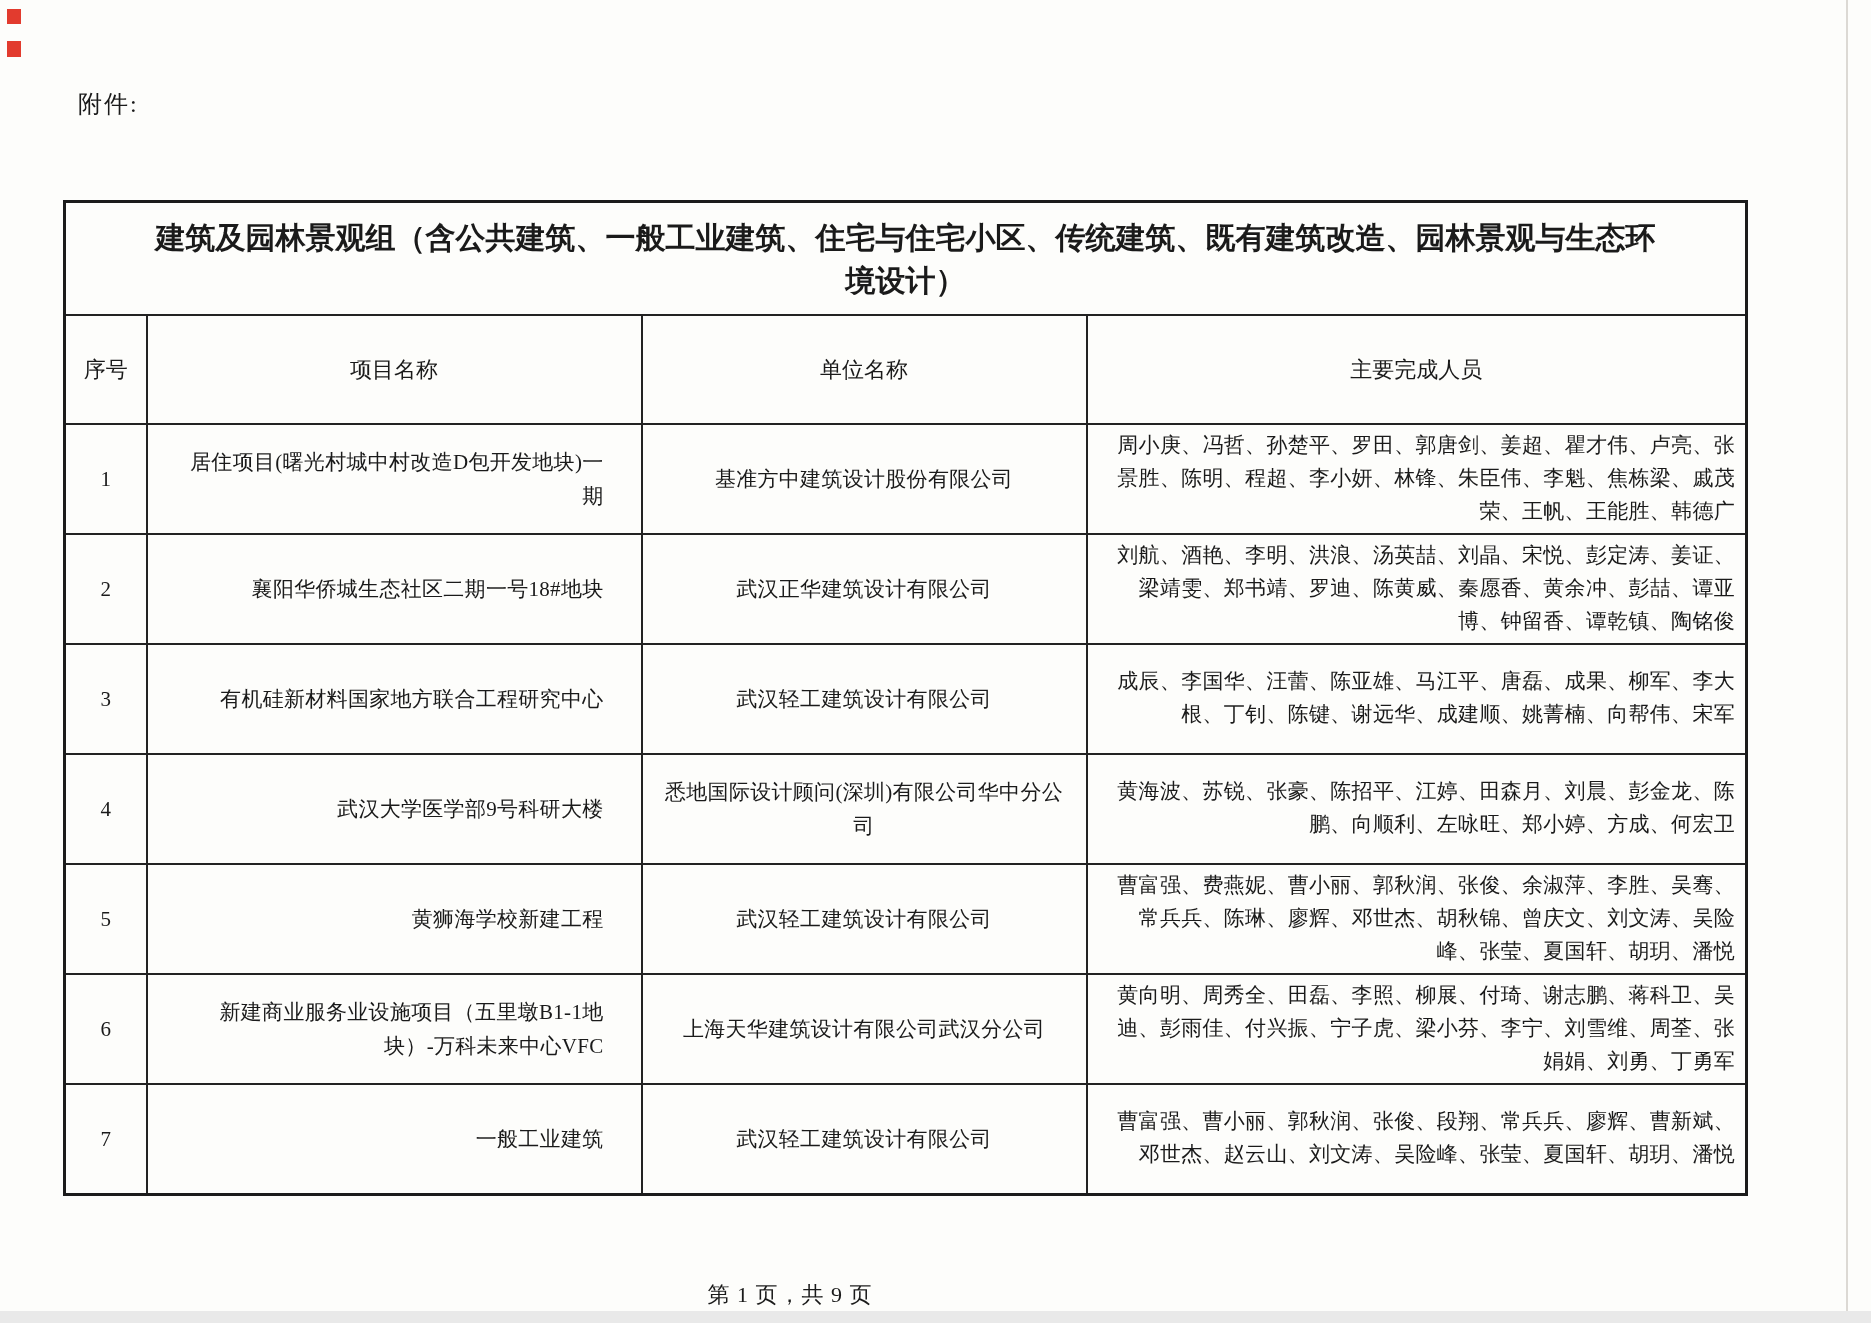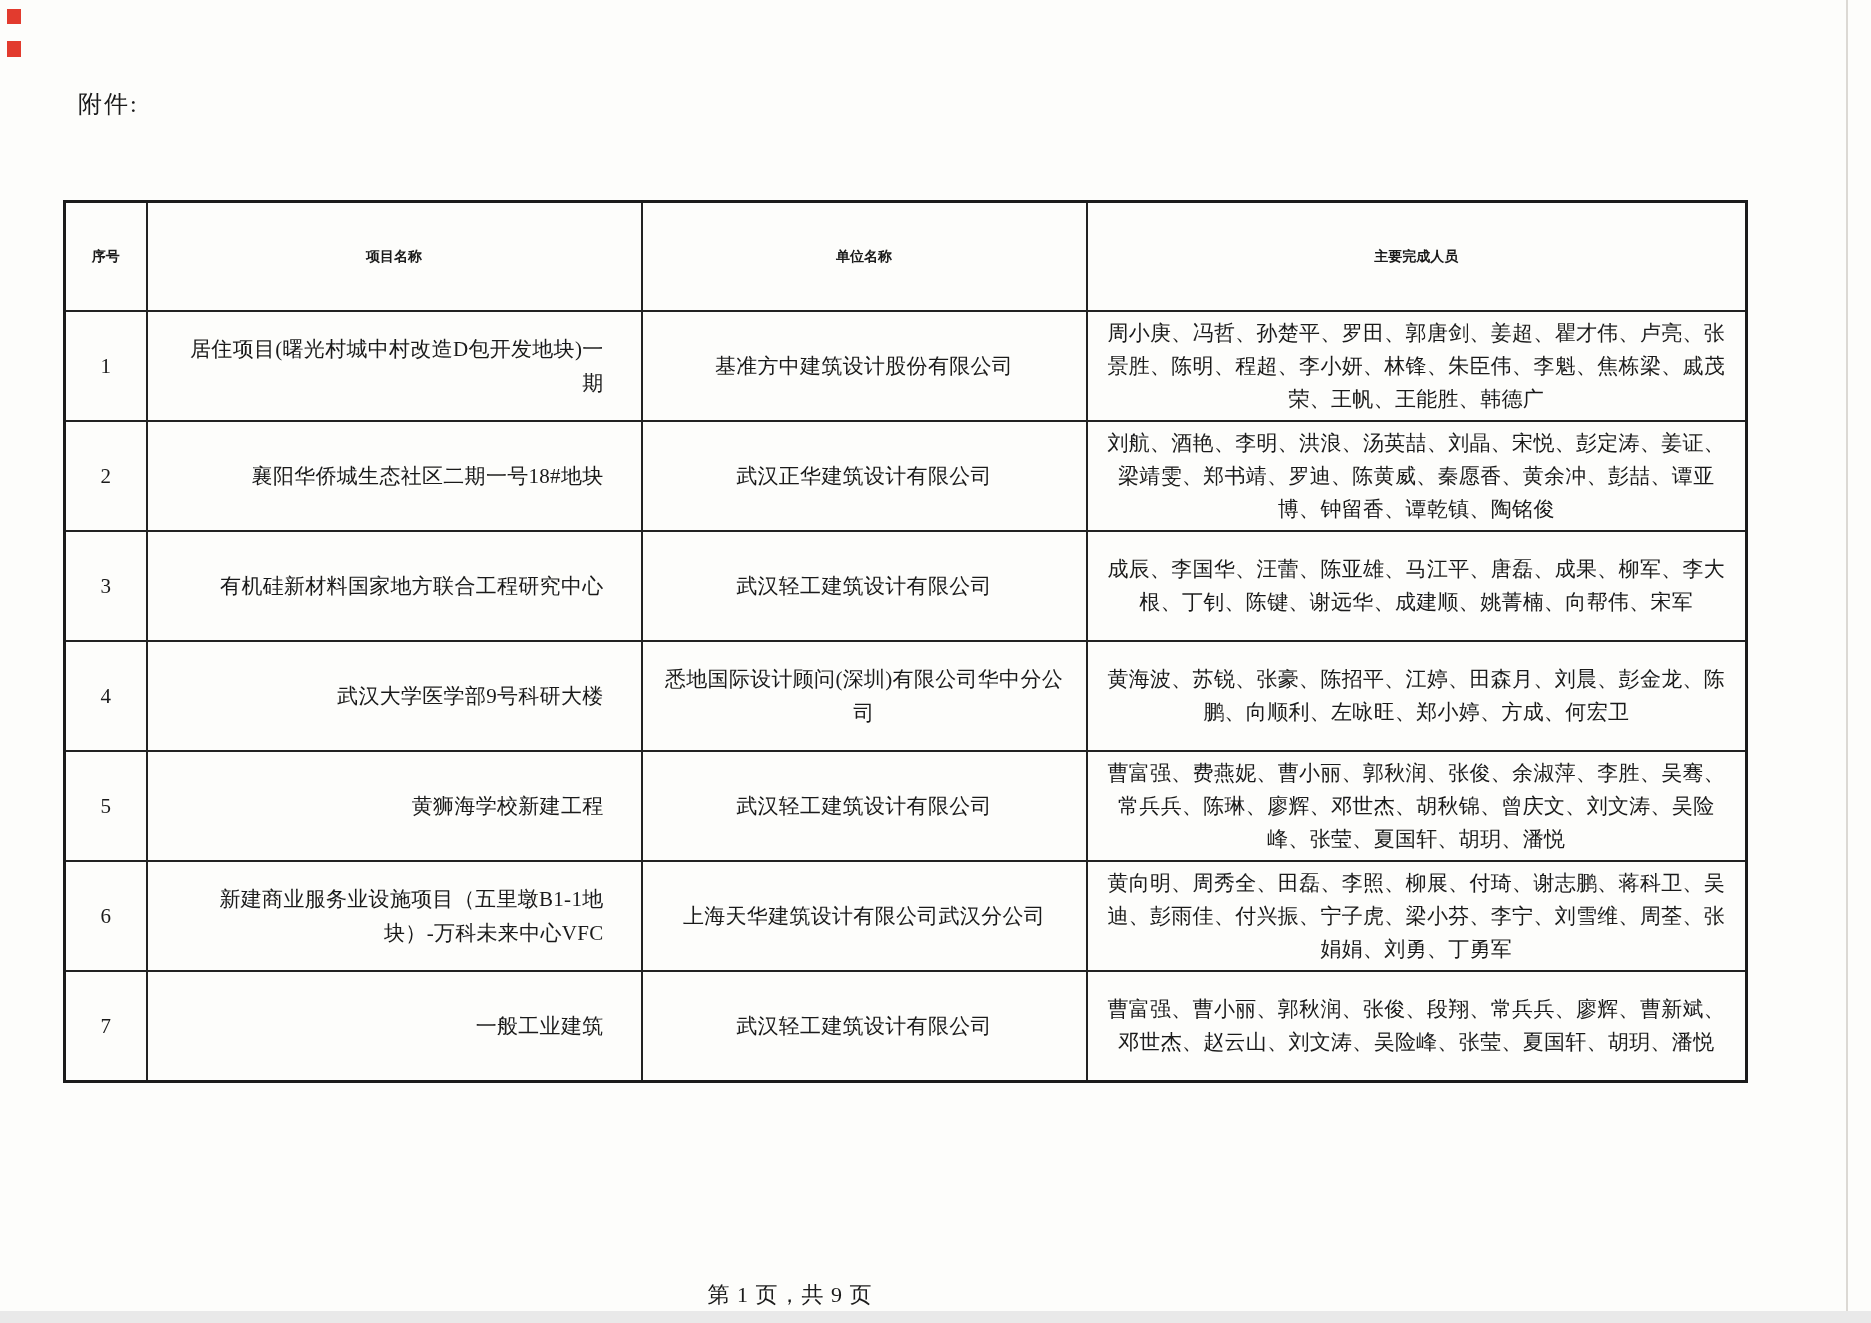--- a/index.html
+++ b/index.html
@@ -57,29 +57,29 @@
     height:108px;
     text-align:center;
     font-family:"Liberation Sans","DejaVu Sans",sans-serif;
     font-weight:bold; font-size:26px;
     border-bottom-width:3px;
   }
   .row-cols th {
     height:105px;
     text-align:center;
     font-family:"Liberation Sans","DejaVu Sans",sans-serif;
-    font-weight:bold; font-size:14px;
+    font-weight:normal; font-size:22px;
     border-bottom-width:3px;
   }
 
   .row-data td { height:104px; font-size:21px; }
   .cell-no      { text-align:center; font-size:22px; }
   .cell-project { text-align:right; padding:2px 37px; line-height:34px; letter-spacing:0.3px; }
   .cell-company { text-align:center; padding:2px 22px; line-height:34px; letter-spacing:0.3px; }
-  .cell-people  { text-align:center;   padding:2px 10px; line-height:33px; letter-spacing:0.3px; }
+  .cell-people  { text-align:right;   padding:2px 10px; line-height:33px; letter-spacing:0.3px;font-family:Liberation Mono, monospace; }
 
   .page-footer {
     position:absolute; left:0px; top:1280px; width:1580px;
     text-align:center; font-size:22px; letter-spacing:1px;
   }
 </style>
 </head>
 <body>
 
 <div class="page">
@@ -92,20 +92,23 @@
 
 
   <table class="results">
     <colgroup>
       <col style="width:82px">
       <col style="width:495px">
       <col style="width:445px">
       <col style="width:660px">
     </colgroup>
     <tbody>
+      <tr class="row-group">
+        <td colspan="4">建筑及园林景观组（含公共建筑、一般工业建筑、住宅与住宅小区、传统建筑、既有建筑改造、园林景观与生态环境设计）</td>
+      </tr>
       <tr class="row-cols">
         <th>序号</th>
         <th>项目名称</th>
         <th>单位名称</th>
         <th>主要完成人员</th>
       </tr>
 
       <tr class="row-data">
         <td class="cell-no">1</td>
         <td class="cell-project">居住项目(曙光村城中村改造D包开发地块)一期</td>

